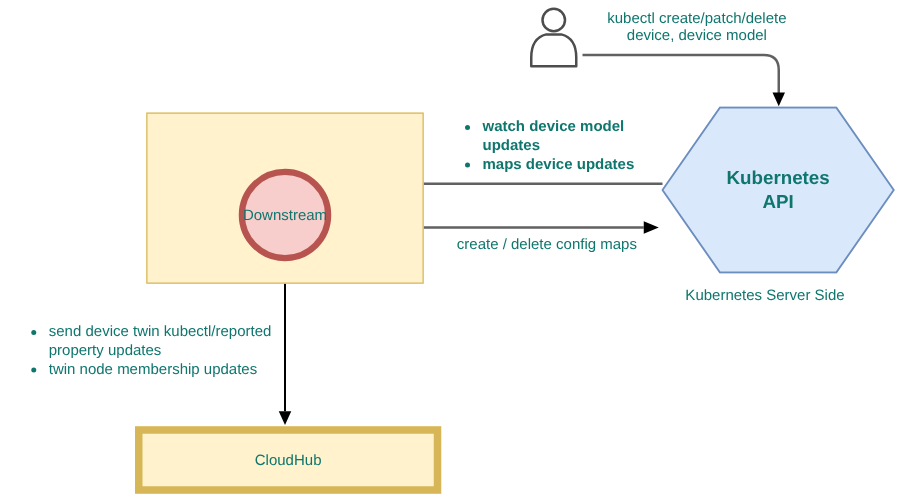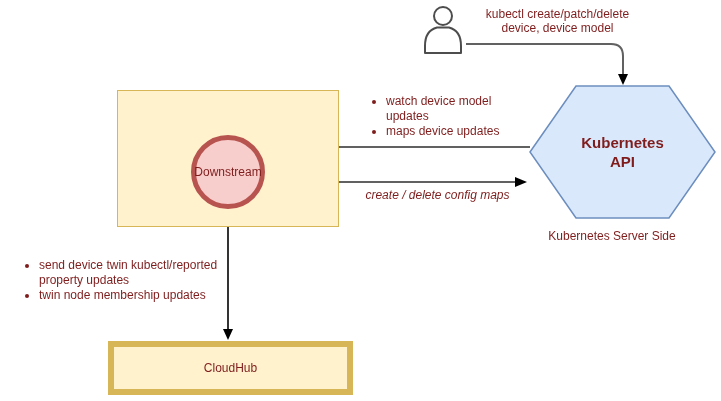--- a/index.html
+++ b/index.html
@@ -1,18 +1,18 @@
 <!DOCTYPE html>
 <html><head>
 <meta charset="utf-8">
 <style>
   html,body{margin:0;padding:0;background:#fff;}
   .canvas{
     position:relative;width:721px;height:401px;background:#ffffff;overflow:hidden;
-    font-family:"Liberation Sans", sans-serif;color:#7f1d1d;
+    font-family:"Liberation Sans", sans-serif;color:#0f766e;
   }
   .abs{position:absolute;}
   .connector-layer{position:absolute;left:0;top:0;width:721px;height:401px;pointer-events:none;}
   .label{font-size:12px;line-height:14px;text-align:center;white-space:pre-line;}
   .actor-label{left:470px;top:7px;width:175px;}
   .hex-svg{left:529px;top:85px;}
   .hex-label{
     left:529px;top:85px;width:187px;height:134px;
     display:flex;align-items:center;justify-content:center;
     font-weight:bold;font-size:15px;line-height:19px;text-align:center;white-space:pre-line;
@@ -27,23 +27,23 @@
     background:#f8cecc;border:5px solid #0369a1;box-sizing:border-box;
     display:flex;align-items:center;justify-content:center;font-size:12px;
   }
   .cloudhub-box{
     left:108px;top:341px;width:245px;height:54px;
     background:#fff2cc;border:6px solid #4d7c0f;box-sizing:border-box;
     display:flex;align-items:center;justify-content:center;font-size:12px;
   }
   ul.notes{margin:0;padding:0 0 0 16px;font-size:12px;line-height:15px;text-align:left;}
   ul.notes li{margin:0;padding:0;}
-  .watch-notes{left:370px;top:94px;width:140px;}
+  .watch-notes{left:370px;top:94px;width:140px;font-weight:bold;}
   .send-notes{left:23px;top:258px;width:208px;}
-  .config-label{left:355px;top:188px;width:165px;font-style:italic;}
+  .config-label{left:355px;top:188px;width:165px;}
 </style>
 </head>
 <body>
 
 <div class="canvas">
 
   <svg class="connector-layer" viewBox="0 0 721 401">
 
     <path d="M 466 44 L 611 44 Q 623 44 623 56 L 623 76" fill="none" stroke-width="2" style="stroke: rgb(97, 97, 97);"></path>
     <polygon points="623,85 618,74 628,74" style="fill: rgb(0, 0, 0);"></polygon>

